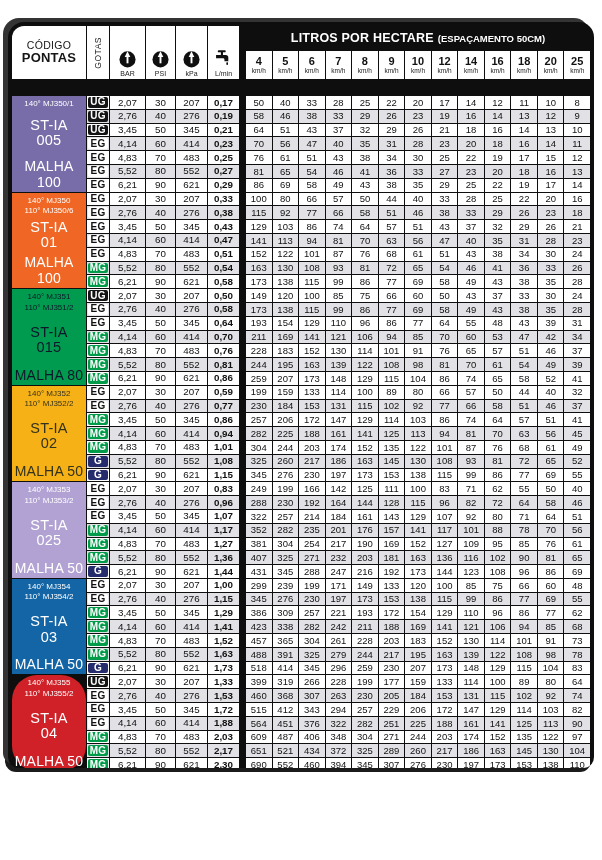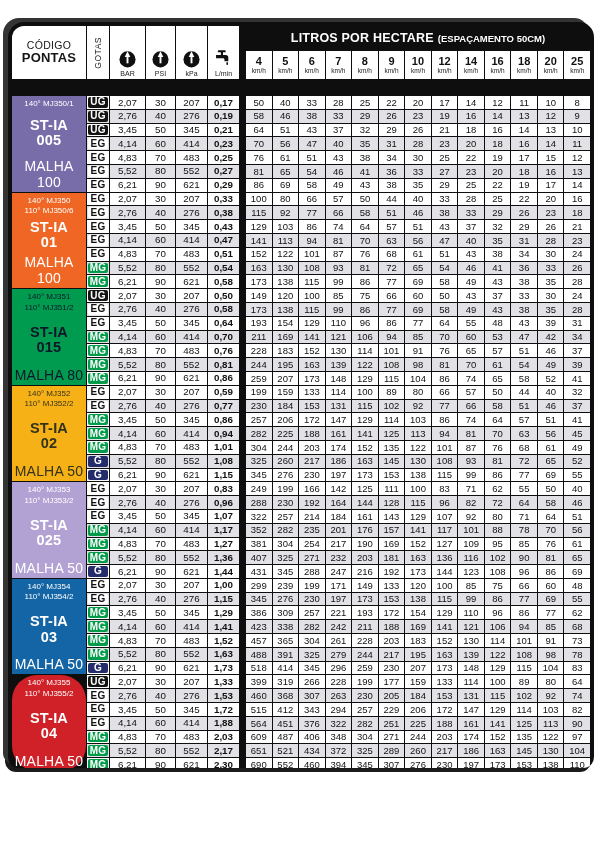--- a/index.html
+++ b/index.html
@@ -58,21 +58,21 @@
   #data-grid{
     display:grid;grid-template-columns:var(--cols);gap:1px;
     grid-auto-rows:12.8px;margin-top:17px;
   }
   .group-label{
     grid-column:1;grid-row:span 7;
     display:flex;flex-direction:column;align-items:center;justify-content:space-between;
     text-align:center;padding:3px 1px 2px 1px;box-sizing:border-box;
   }
   .models{font-size:8px;line-height:1.3;}
-  .code{font-weight:bold;font-size:14.5px;line-height:1.05;letter-spacing:.2px;}
+  .code{font-weight:normal;font-size:14.5px;line-height:1.05;letter-spacing:.2px;}
   .malha{font-size:14px;letter-spacing:.2px;}
   .cell{
     background:#ffffff;display:flex;align-items:center;justify-content:center;
     font-size:9.8px;color:#111;line-height:1;
   }
   .cell.alt{background:#e2e2e6;}
   .lmin{font-weight:bold;}
   .lha{font-size:9.5px;}
   .badge-cell{padding:0;}
   .badge{

